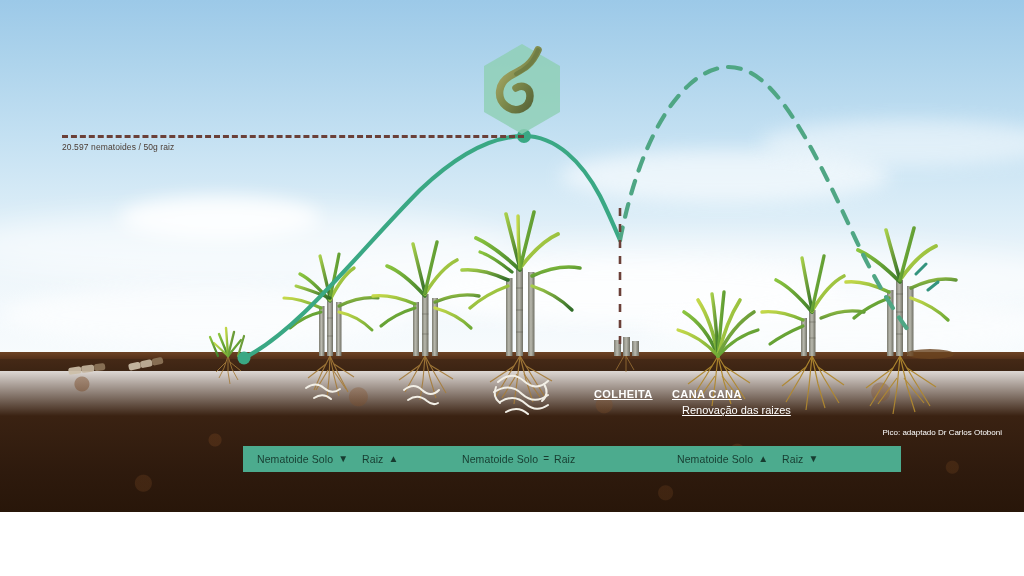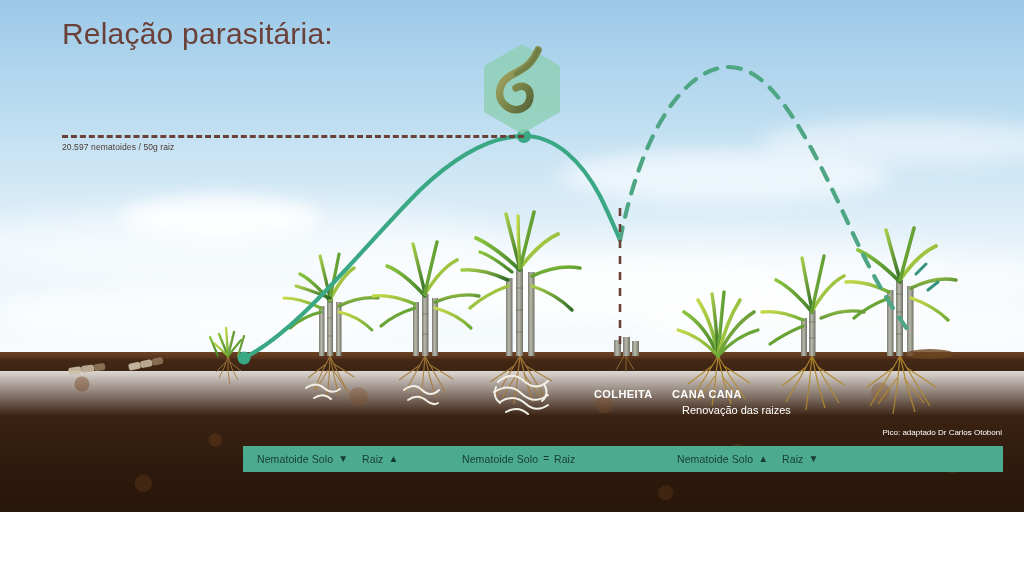--- a/index.html
+++ b/index.html
@@ -44,28 +44,28 @@
   .curves{position:absolute;left:0;top:0;width:1024px;height:576px;pointer-events:none;}
 
   
   .peak-note{position:absolute;left:468px;top:169px;font-size:11.5px;font-weight:bold;
         color:#5c4038;line-height:1.33;}
 
   
   .hex{position:absolute;left:480px;top:42px;width:84px;height:94px;}
 
   
-  .soil-lbl{position:absolute;color:#fff;}
+  .soil-lbl{position:absolute;color:#fff;text-decoration:underline;}
   .lbl-colheita{left:594px;top:388px;font-size:11px;font-weight:bold;letter-spacing:.4px;}
   .lbl-canasoca{left:672px;top:388px;font-size:11px;font-weight:bold;letter-spacing:.4px;}
   .lbl-renov{left:672px;top:404px;font-size:11px;font-weight:normal;padding-left:10px;}
   .fonte{position:absolute;right:22px;top:428px;color:#fff;font-size:8px;}
 
   
-  .legend{position:absolute;left:243px;top:446px;width:760px;height:26px;background:#4cab8e;
+  .legend{position:absolute;left:243px;top:446px;width:658px;height:26px;background:#4cab8e;
           display:flex;align-items:center;}
   .lg{position:absolute;display:flex;align-items:center;gap:5px;color:#173c30;font-size:10.5px;white-space:nowrap;}
   .lg .t{letter-spacing:.1px;}
   .arrow{font-size:10px;line-height:1;}
 
   
   .footer{position:absolute;left:0;top:512px;width:1024px;height:64px;background:#fff;}
   .sidecode{position:absolute;left:18px;top:542px;font-size:3.2px;color:#666;
         writing-mode:vertical-rl;transform:rotate(180deg);}
 </style>
@@ -358,21 +358,20 @@
 
     <g>
       <path d="M620,240 C630,190 650,120 690,84 C715,62 742,60 768,86
                C800,118 828,180 856,240 C872,274 890,306 908,330" fill="none" stroke="#4fa684" stroke-width="4.2" stroke-linecap="round" stroke-dasharray="13 11"></path>
     </g>
 
     <line x1="620" y1="208" x2="620" y2="344" stroke="#6b4038" stroke-width="2.6" stroke-dasharray="8 8"></line>
   </svg>
 
   <div class="title-wrap">
-    <div class="title1">Relação parasitária:</div>
   </div>
 
   <div class="threshold"></div>
   <div class="threshold-lbl">20.597 nematoides / 50g raiz</div>
 
   <svg class="hex" viewBox="0 0 84 94">
     <defs>
       <linearGradient id="wormg" x1="0" y1="0" x2="1" y2="1">
         <stop offset="0%" stop-color="#b9b472"></stop>
           <stop offset="50%" stop-color="#7e8a4b"></stop>

